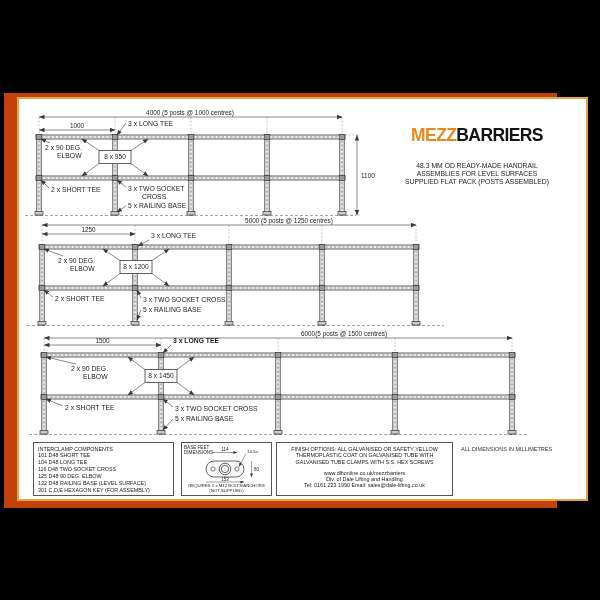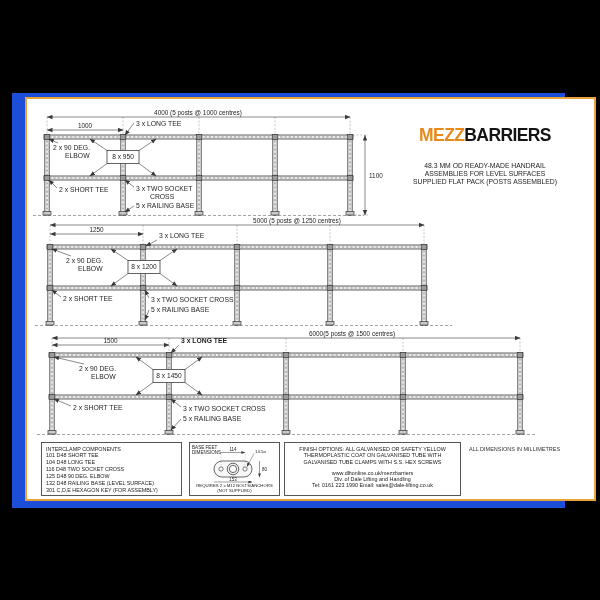--- a/index.html
+++ b/index.html
@@ -1,20 +1,20 @@
 <!DOCTYPE html>
 <html><head>
 <meta charset="utf-8">
 <style>
   html,body{margin:0;padding:0;}
   body{
     width:600px;height:600px;position:relative;background:#000;
     font-family:"Liberation Sans", sans-serif;overflow:hidden;
   }
-  .sheet{position:absolute;left:12px;top:93px;width:553px;height:415px;background:#1d4ed8;}
+  .sheet{position:absolute;left:4px;top:93px;width:553px;height:415px;background:#c2410c;}
   .frame{
     position:absolute;left:13px;top:4px;width:571px;height:404px;
     box-sizing:border-box;border:2.5px solid #E8A33B;background:#fff;
   }
   #drawings-svg{position:absolute;left:0;top:0;width:566px;height:399px;}
   .logo-block{position:absolute;left:373px;top:26px;width:170px;text-align:center;}
   .logo{font-size:17.5px;font-weight:bold;letter-spacing:-0.6px;line-height:20px;white-space:nowrap;}
   .logo .mezz{color:#E8891B;}
   .logo .barriers{color:#141414;}
   .tagline{margin-top:17px;font-size:6.8px;line-height:8.2px;color:#222;}

